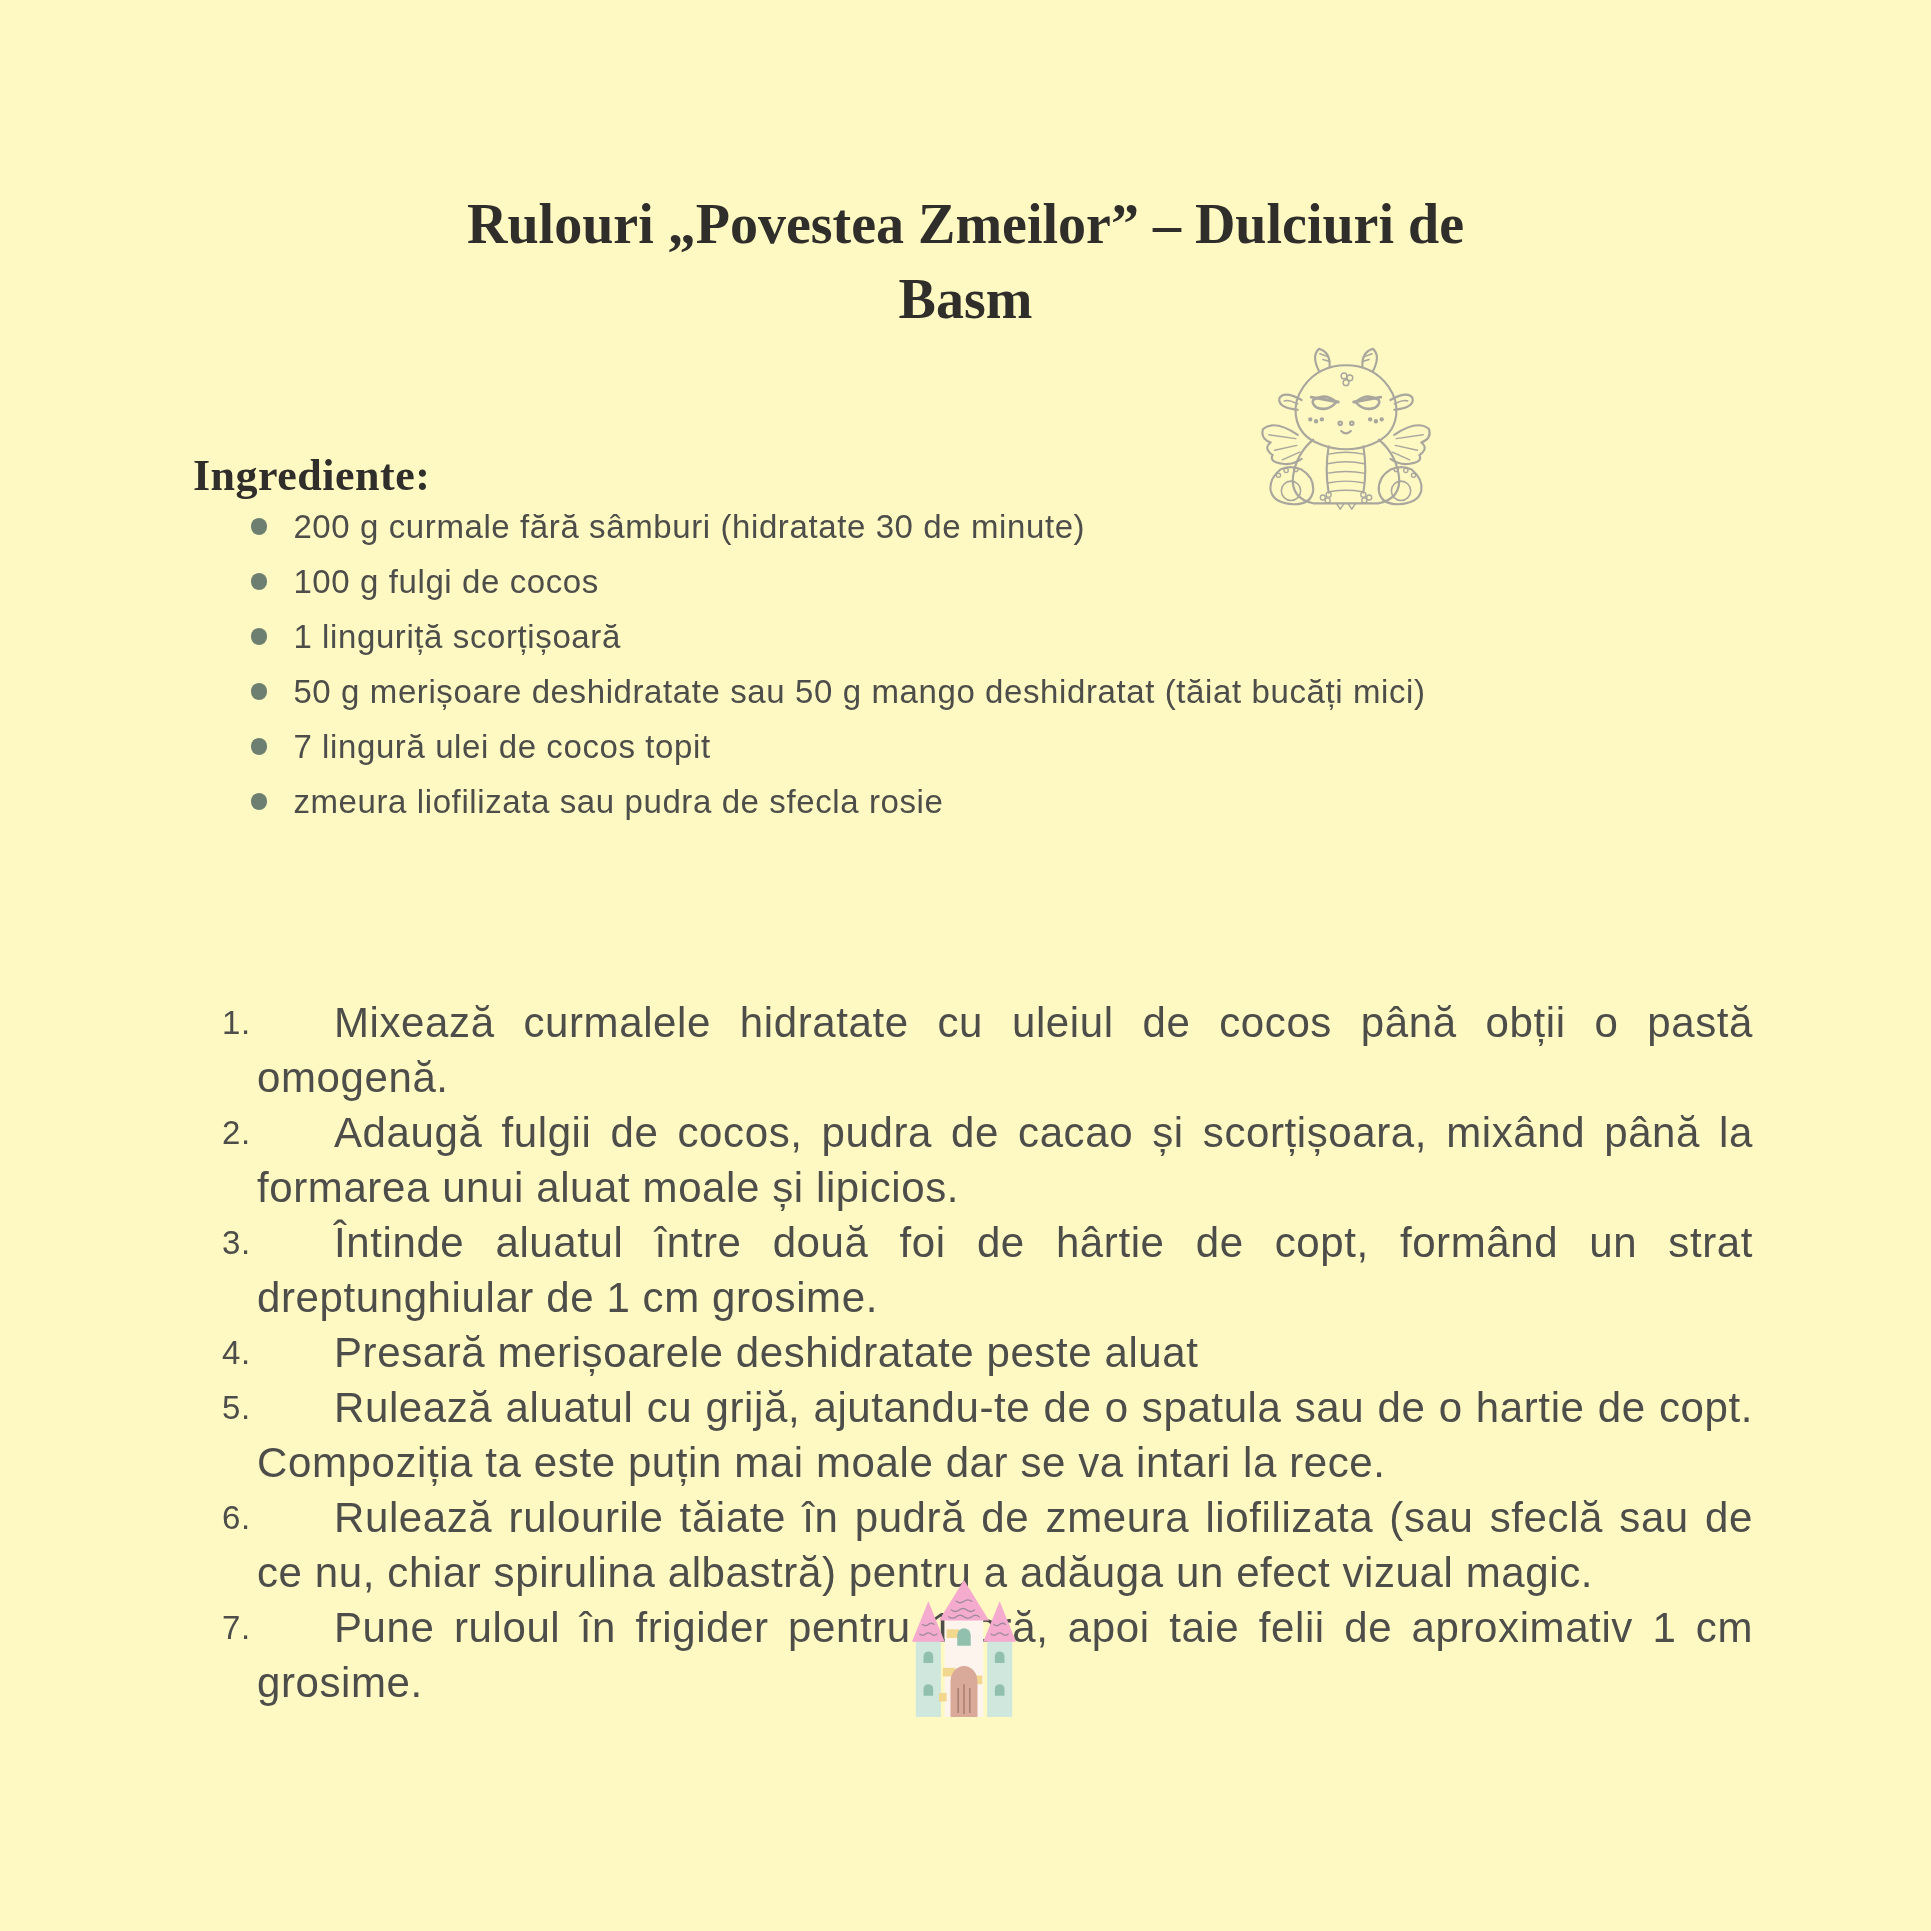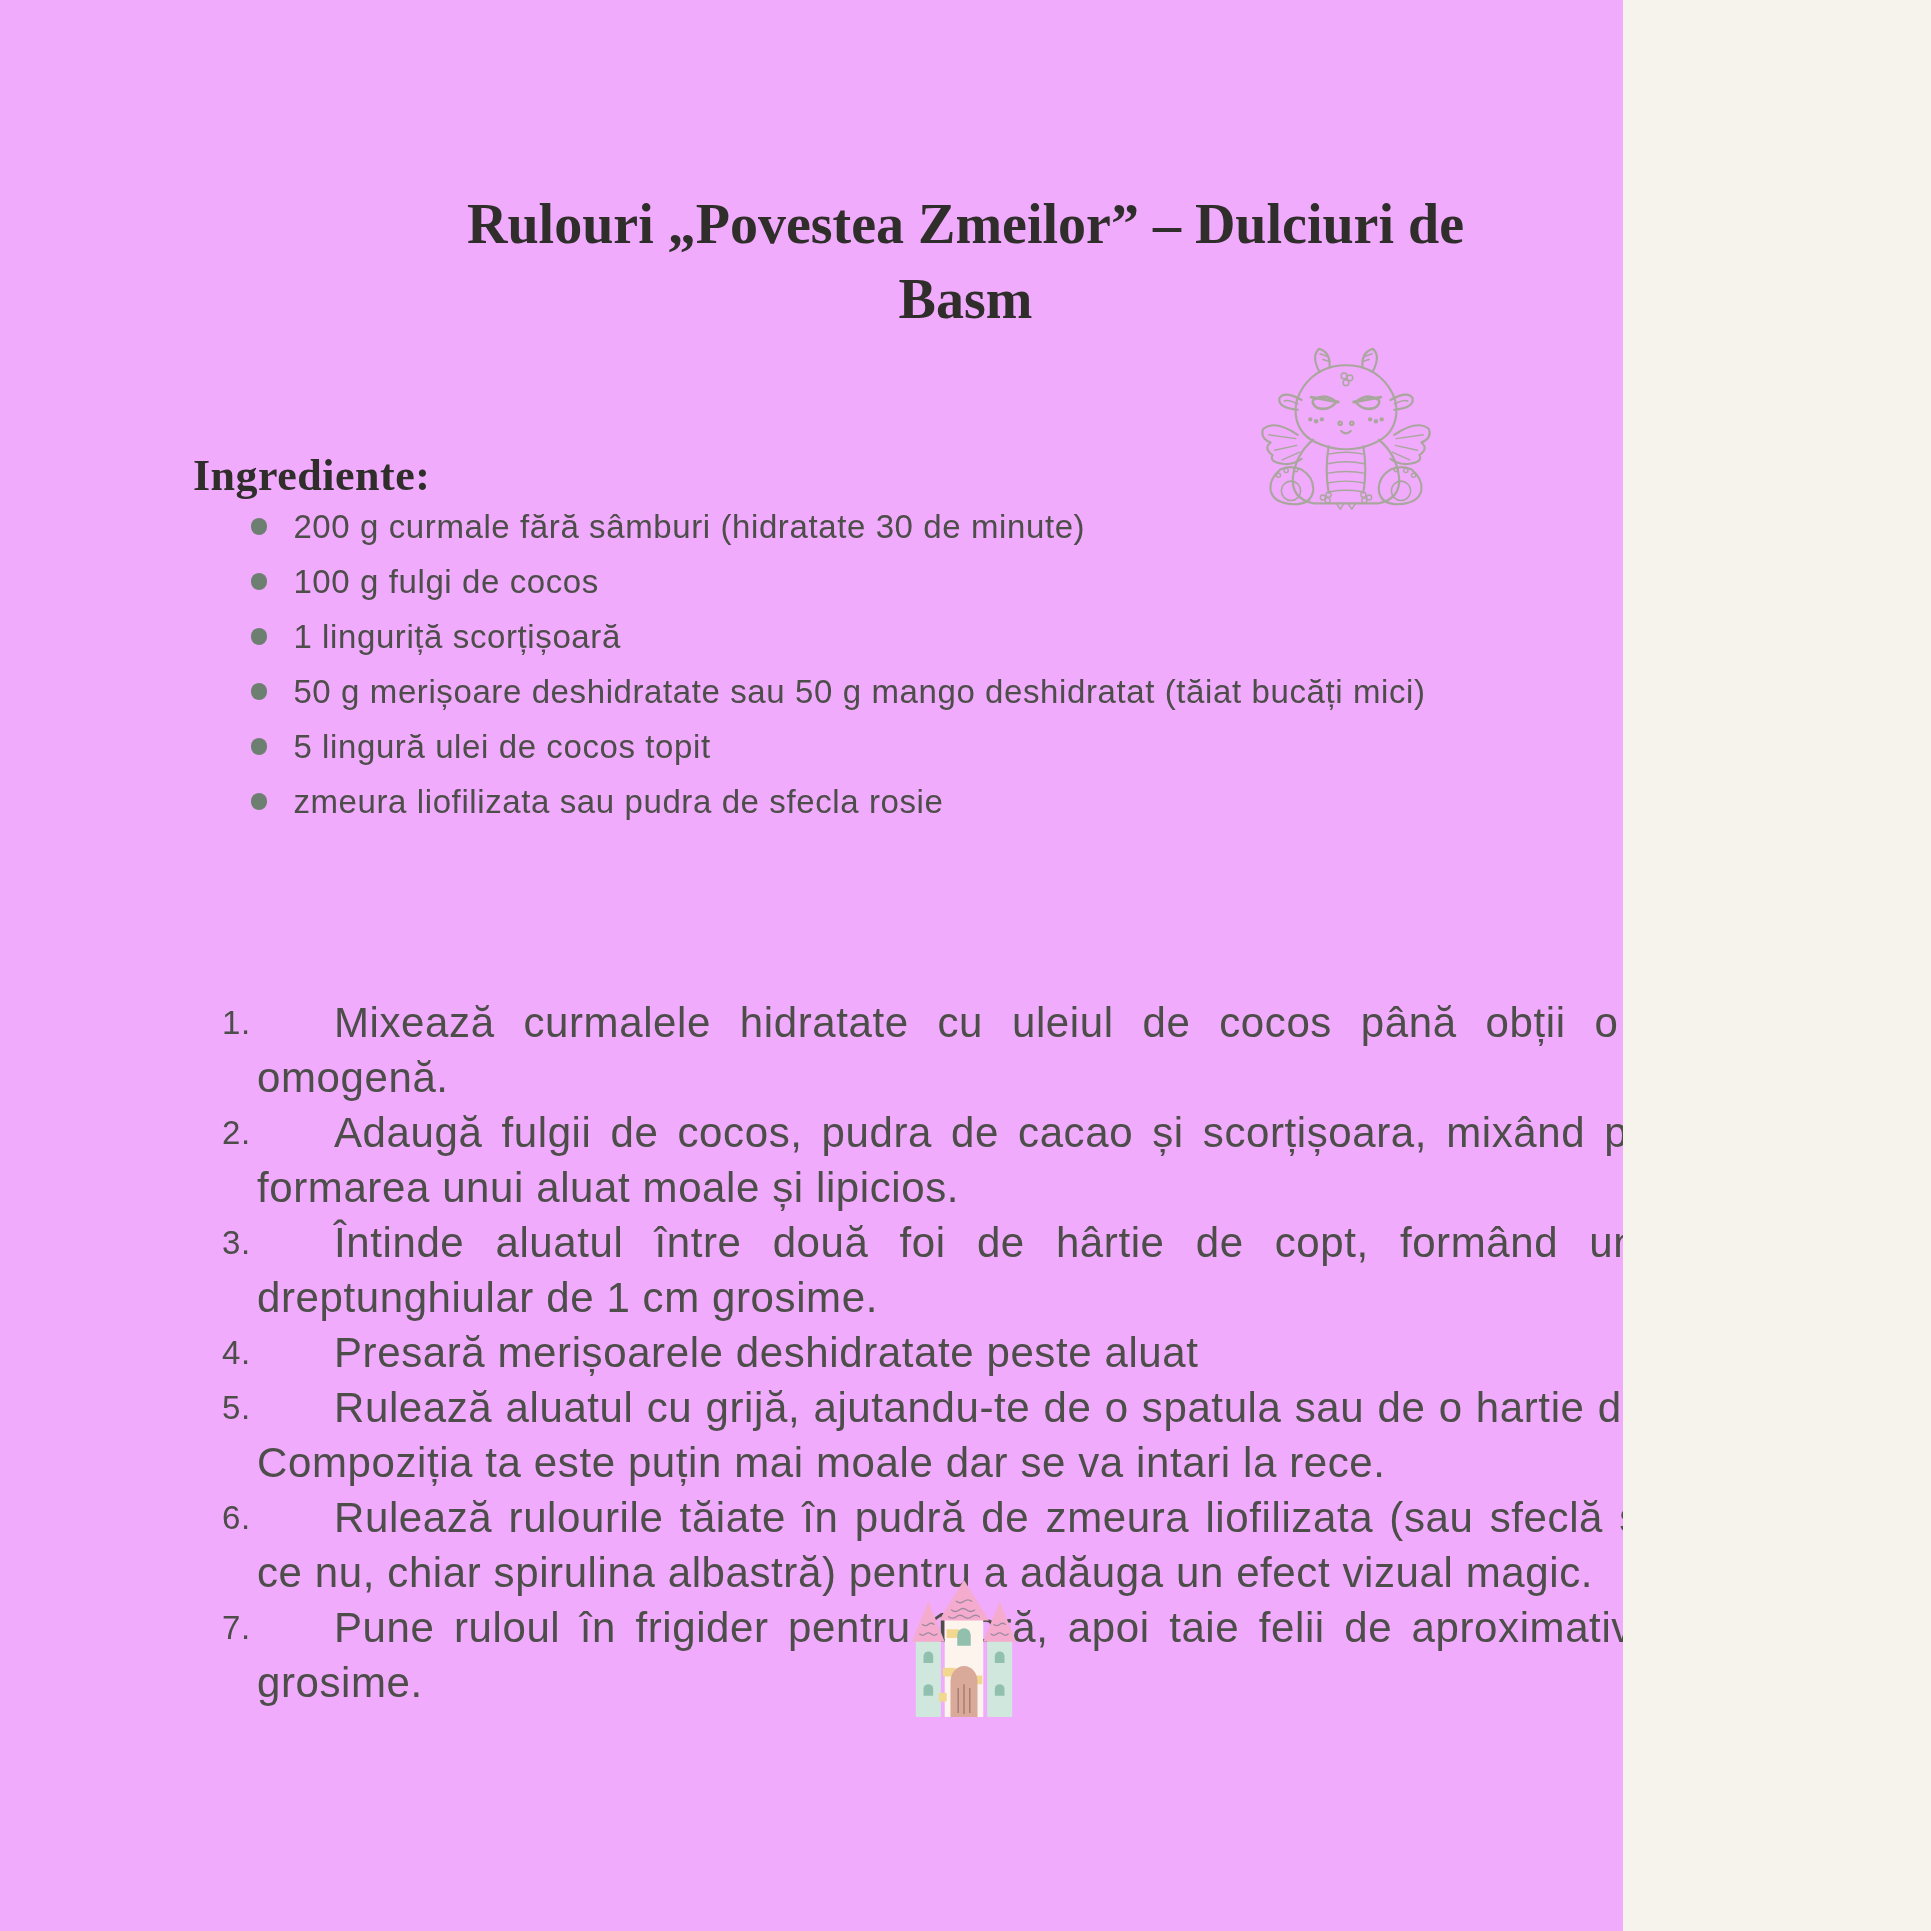--- a/index.html
+++ b/index.html
@@ -1,17 +1,17 @@
 <!DOCTYPE html>
 <html><head>
 <meta charset="utf-8">
 <style>
   html,body { margin:0; padding:0; background:#f5f3ec; }
   .page {
-    position:relative; width:1623px; height:1931px; background:#f0abfc;
+    position:relative; width:1931px; height:1931px; background:#fef9c3;
     font-family:"Liberation Sans", sans-serif; color:#4d4d4a; overflow:hidden;
   }
   .title-block {
     position:absolute; top:187px; left:0; width:1931px; text-align:center;
     font-family:"Liberation Serif", serif; font-weight:700; font-size:56px;
     line-height:75px; color:#2f2e2a;
   }
   .section-heading {
     position:absolute; font-family:"Liberation Serif", serif; font-weight:700;
     font-size:44px; color:#2f2e2a; letter-spacing:0.5px;
@@ -123,21 +123,21 @@
     <li class="ingredient">
       <span class="dot"></span>
       <span>1 linguriță scorțișoară</span>
       </li>
     <li class="ingredient">
       <span class="dot"></span>
       <span>50 g merișoare deshidratate sau 50 g mango deshidratat (tăiat bucăți mici)</span>
       </li>
     <li class="ingredient">
       <span class="dot"></span>
-      <span>5 lingură ulei de cocos topit</span>
+      <span>7 lingură ulei de cocos topit</span>
       </li>
     <li class="ingredient">
       <span class="dot"></span>
       <span>zmeura liofilizata sau pudra de sfecla rosie</span>
       </li>
   </ul>
 
 
   <ol class="steps-list">
     <li class="step">

